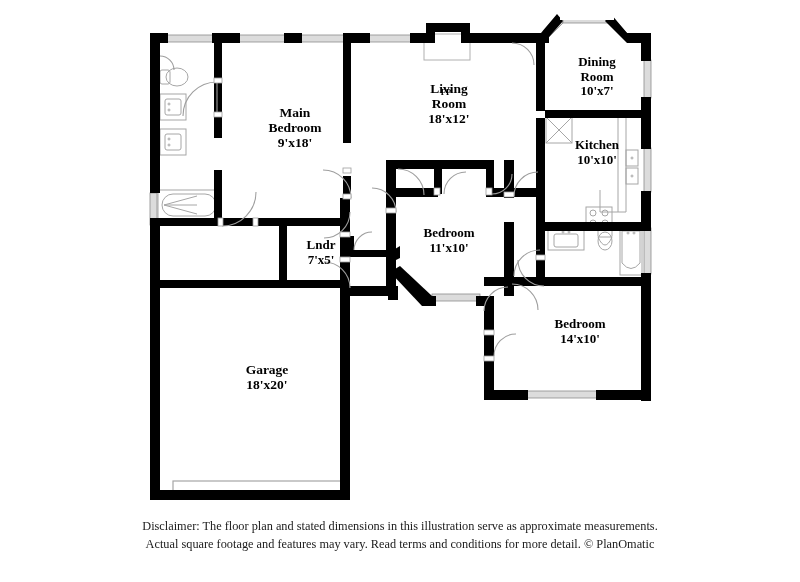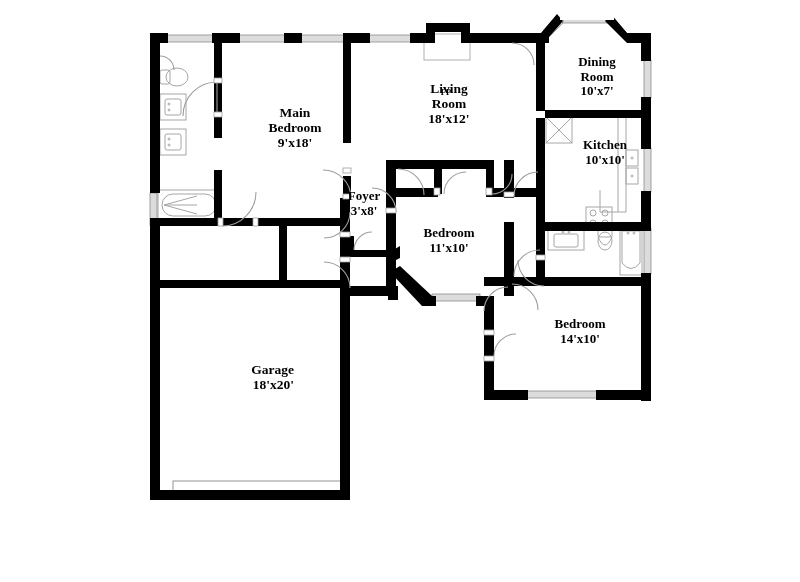--- a/index.html
+++ b/index.html
@@ -301,33 +301,37 @@
 9'x18'</div>
 
   <div class="room-label sz-lg" style="left:383px; top:81px; width:132px;">Living
 Room
 18'x12'</div>
 
   <div class="room-label sz-md" style="left:536px; top:55px; width:122px;">Dining
 Room
 10'x7'</div>
 
-  <div class="room-label sz-md" style="left:536px; top:138px; width:122px;margin-left:8px;">Kitchen
+  <div class="room-label sz-md" style="left:536px; top:138px; width:122px;">Kitchen
 10'x10'</div>
 
-  <div class="room-label sz-md" style="left:318px; top:189px; width:92px;">Foyer
-3'x8'</div>
-
-
+
+
+  <div class="room-label sz-md" style="left:271px; top:238px; width:100px;">Lndr
+7'x5'</div>
 
   <div class="room-label sz-md" style="left:390px; top:226px; width:118px;">Bedroom
 11'x10'</div>
 
   <div class="room-label sz-md" style="left:521px; top:317px; width:118px;">Bedroom
 14'x10'</div>
 
-  <div class="room-label sz-lg" style="left:176px; top:362px; width:118px;text-align:right;">Garage
+  <div class="room-label sz-lg" style="left:208px; top:362px; width:118px;">Garage
 18'x20'</div>
 
   <div class="room-label sz-sm" style="left:428px; top:40px; width:36px;">FP</div>
 
+  <div id="disclaimer">
+    <span class="line">Disclaimer: The floor plan and stated dimensions in this illustration serve as approximate measurements.</span>
+    <span class="line">Actual square footage and features may vary. Read terms and conditions for more detail. © PlanOmatic</span>
+  </div>
 
 </div>
 
 </body></html>

